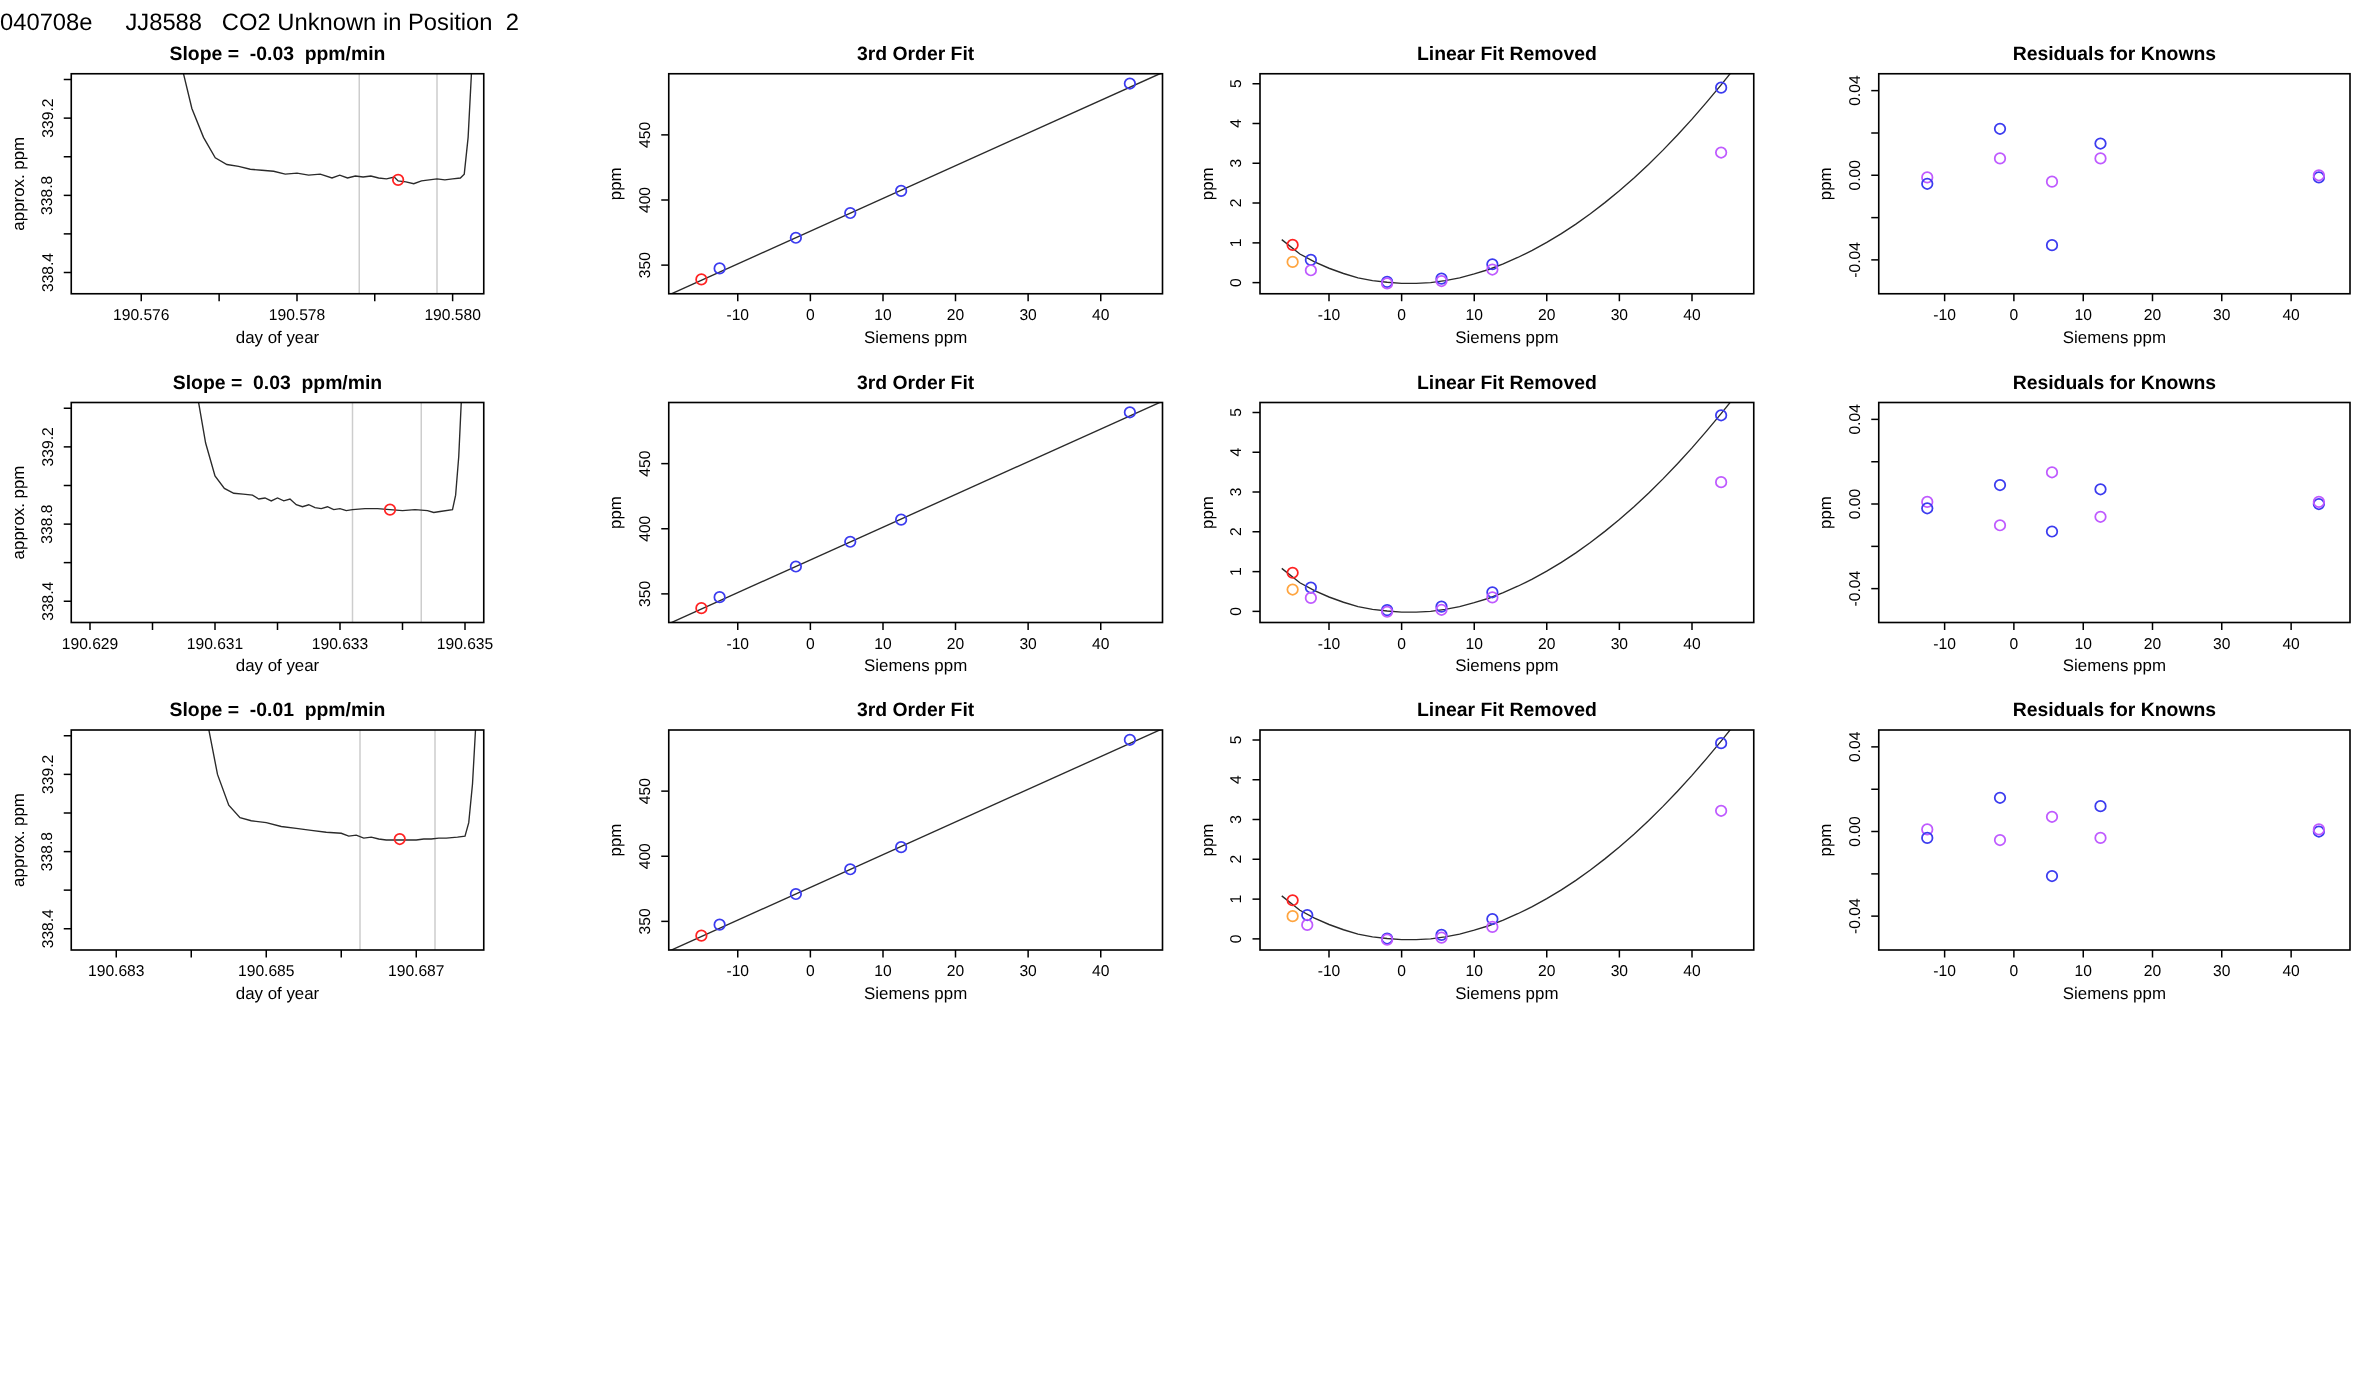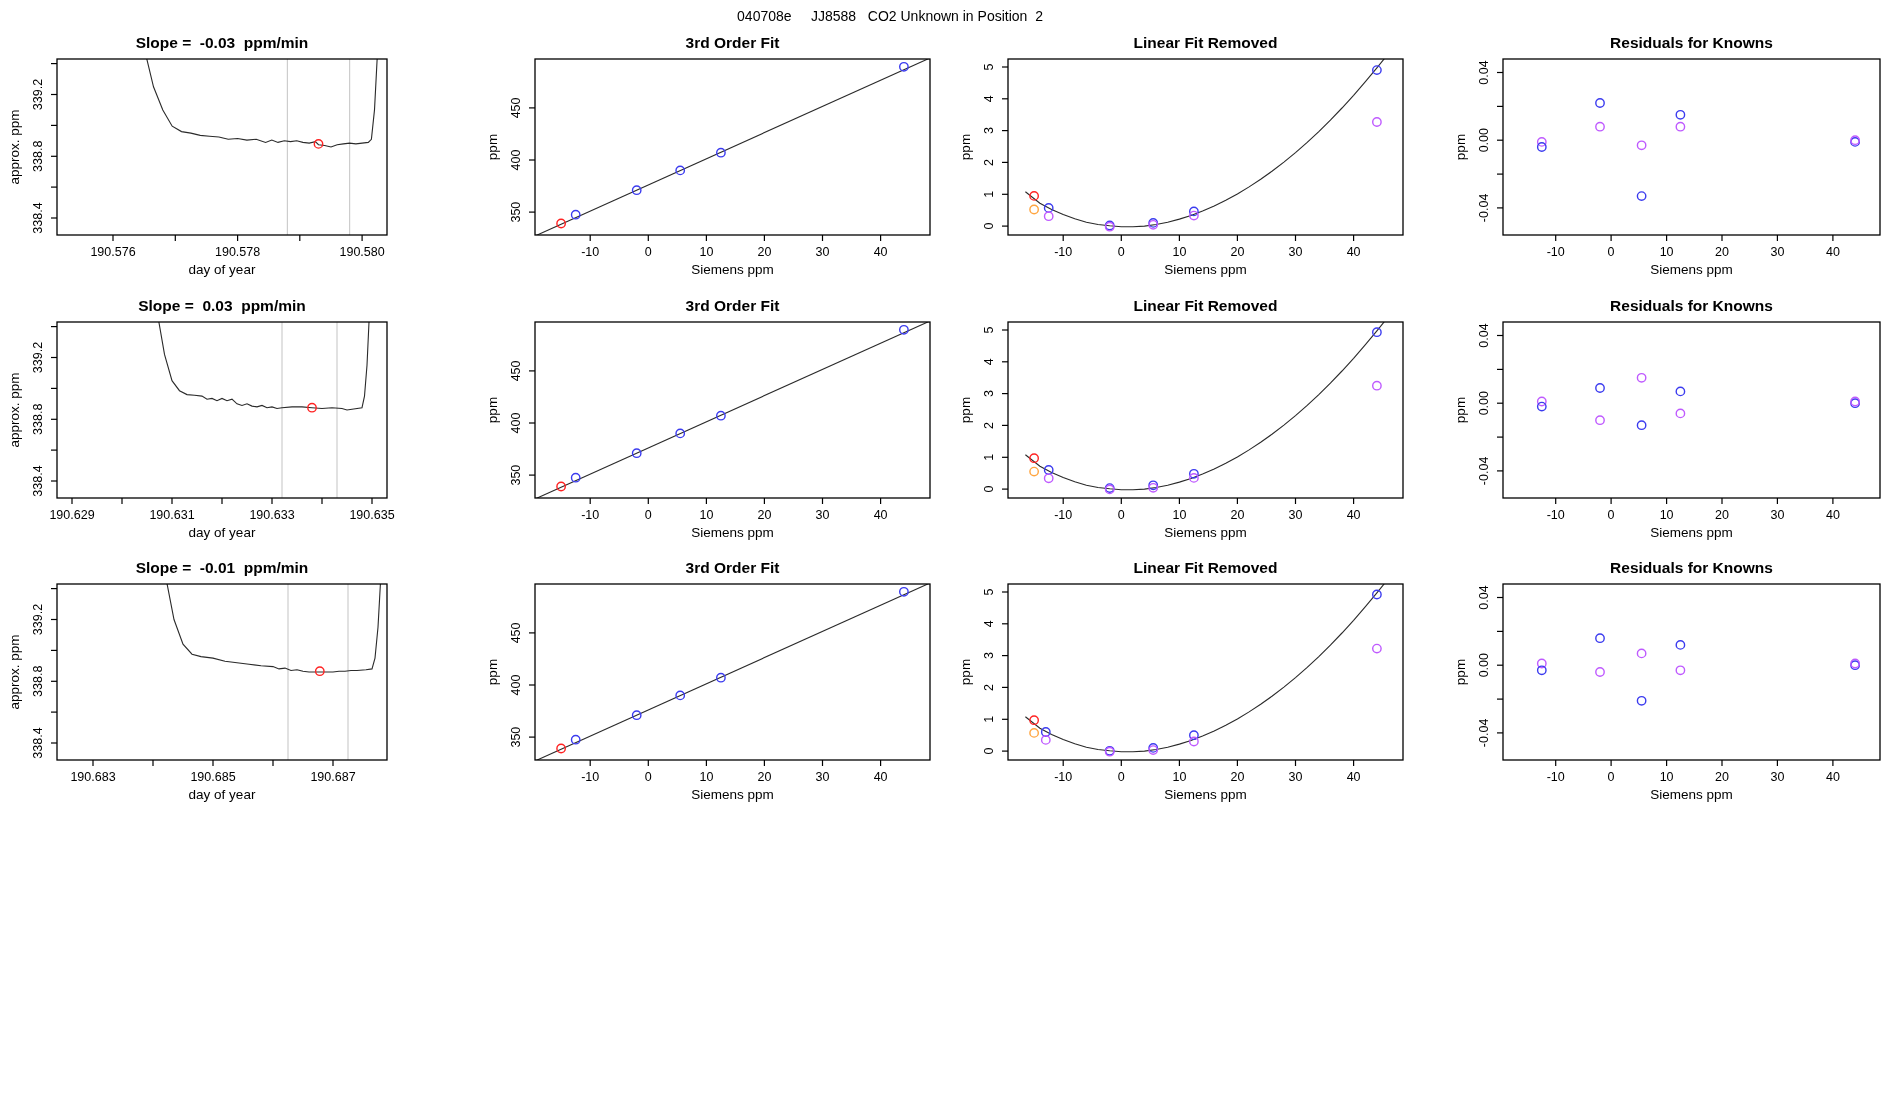--- a/index.html
+++ b/index.html
@@ -1,19 +1,19 @@
 <!DOCTYPE html>
 <html><head>
 <meta charset="utf-8">
 <style>
   html,body{margin:0;padding:0;background:#ffffff;}
   #canvas{position:relative;width:1900px;height:1100px;background:#ffffff;overflow:hidden;
           font-family:"Liberation Sans",sans-serif;}
-  .page-title{position:absolute;top:8px;left:0;width:1780px;text-align:center;
-              font-size:14px;color:#000;white-space:pre;}
+  .page-title{position:absolute;top:8px;left:0;width:1780px;
+              font-size:19px;color:#000;white-space:pre;}
   svg.plot{position:absolute;overflow:visible;}
   .tick{font:12.5px "Liberation Sans",sans-serif;fill:#000;}
   .lab{font:13.5px "Liberation Sans",sans-serif;fill:#000;}
   .ptitle{font:bold 15.5px "Liberation Sans",sans-serif;fill:#000;}
 </style>
 </head>
 <body>
 
 <div id="canvas">
   <div class="page-title">040708e     JJ8588   CO2 Unknown in Position  2</div>

